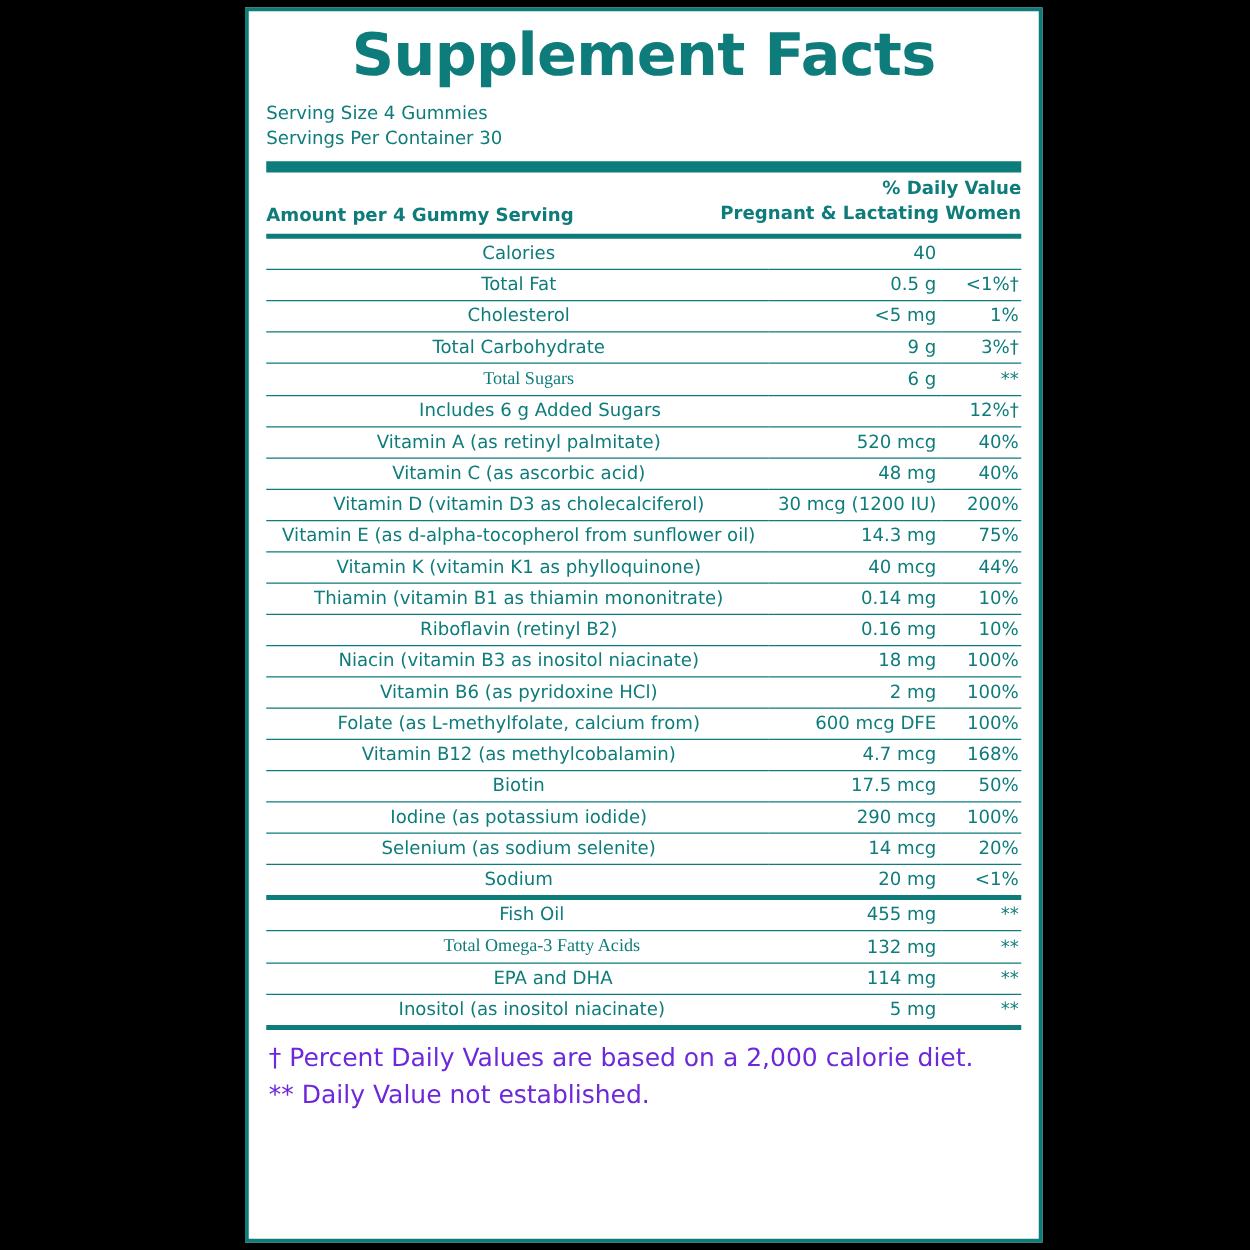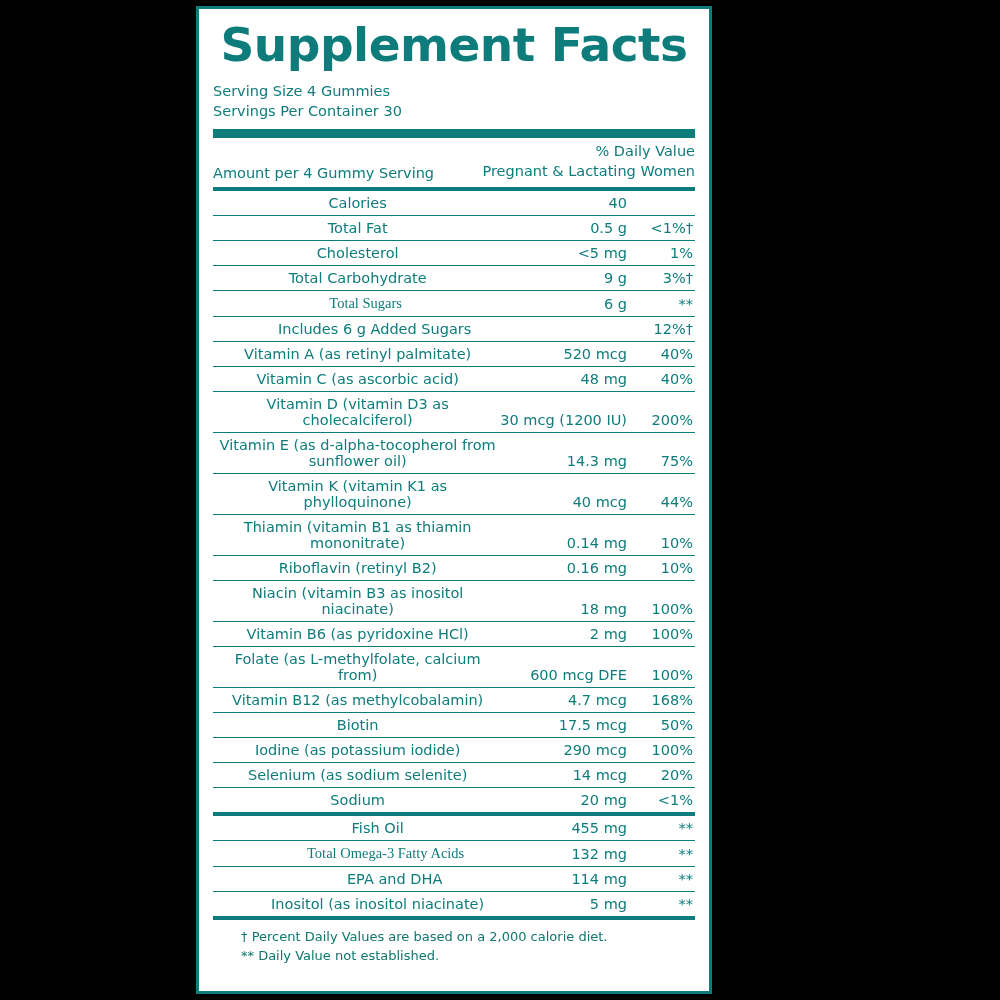--- a/index.html
+++ b/index.html
@@ -9,21 +9,21 @@
   }
   body {
     width: 1000px;
     height: 1000px;
     font-family: "DejaVu Sans", sans-serif;
   }
   .panel {
     position: absolute;
     left: 196px;
     top: 6px;
-    width: 516px;
+    width: 638px;
     height: 988px;
     background: #ffffff;
     border: 3px solid #0e7c7b;
     box-sizing: border-box;
     overflow: hidden;
   }
   .inner {
     padding: 4px 14px 0 14px;
     box-sizing: border-box;
   }
@@ -67,40 +67,39 @@
   }
   tr.no-line td { border-bottom: none; }
   .c-name { text-align: center; padding-left: 2px; }
   .c-amt { text-align: right; white-space: nowrap; padding-right: 4px; margin-top: 48px; }
   .c-dv  { text-align: right; white-space: nowrap; width: 62px; padding-right: 2px; }
   .indent1 .c-name { padding-left: 18px; font-family: Liberation Serif, serif; }
   .indent2 .c-name { padding-left: 36px; }
   .hdr-row td {
     border-bottom: none;
     padding: 4px 0 6px 0;
-    font-weight: normal;
+    font-weight: bold;
   }
   .hdr-right {
     text-align: right;
     font-weight: bold;
     line-height: 1.35;
     padding-right: 2px;
   }
   .hdr-left {
     vertical-align: bottom;
     font-weight: bold;
     padding-left: 2px;
   }
   .footnotes {
-    color: #0f766e;
-    font-size: 13px;
+    color: #6d28d9;
+    font-size: 20px;
     line-height: 1.45;
     padding-top: 8px;
     padding-left: 2px;
-    margin-left: 26px;
   }
 </style>
 </head>
 <body>
 
 <div class="panel">
   <div class="inner">
 
     <div class="sf-title">Supplement Facts</div>
 

